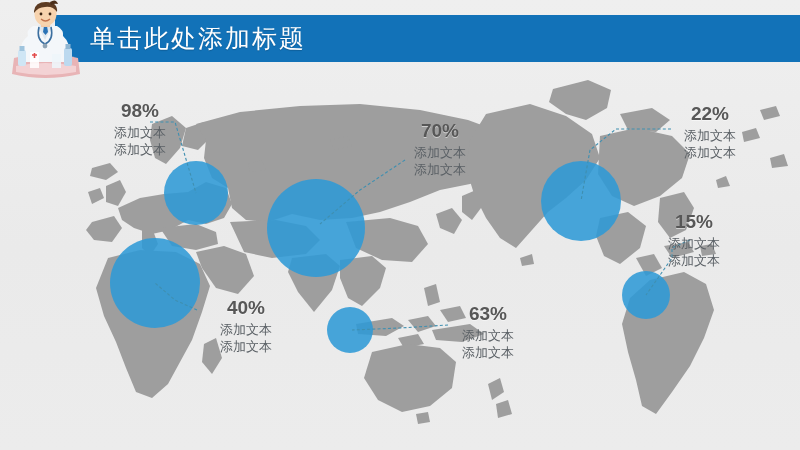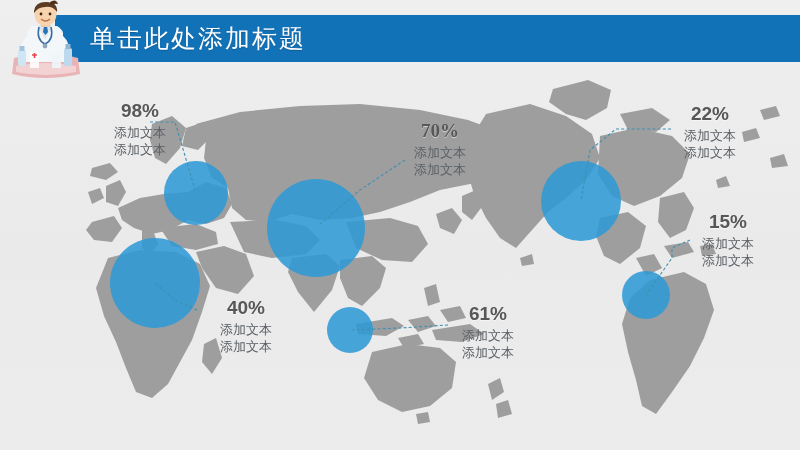--- a/index.html
+++ b/index.html
@@ -247,37 +247,37 @@
     <div class="txt">添加文本</div>
     <div class="txt">添加文本</div>
   </div>
 
   <div class="label center" style="left:192px; top:297px; width:108px;">
     <div class="pct">40%</div>
     <div class="txt">添加文本</div>
     <div class="txt">添加文本</div>
   </div>
 
-  <div class="label center" style="left:386px; top:120px; width:108px;font-family:Liberation Serif, serif;">
+  <div class="label center" style="left:386px; top:120px; width:108px;">
     <div class="pct">70%</div>
     <div class="txt">添加文本</div>
     <div class="txt">添加文本</div>
   </div>
 
   <div class="label center" style="left:434px; top:303px; width:108px;">
-    <div class="pct">61%</div>
+    <div class="pct">63%</div>
     <div class="txt">添加文本</div>
     <div class="txt">添加文本</div>
   </div>
 
   <div class="label center" style="left:656px; top:103px; width:108px;">
     <div class="pct">22%</div>
     <div class="txt">添加文本</div>
     <div class="txt">添加文本</div>
   </div>
 
-  <div class="label center" style="left:674px; top:211px; width:108px;">
+  <div class="label center" style="left:640px; top:211px; width:108px;">
     <div class="pct">15%</div>
     <div class="txt">添加文本</div>
     <div class="txt">添加文本</div>
   </div>
 
 </div>
 
 </body></html>

